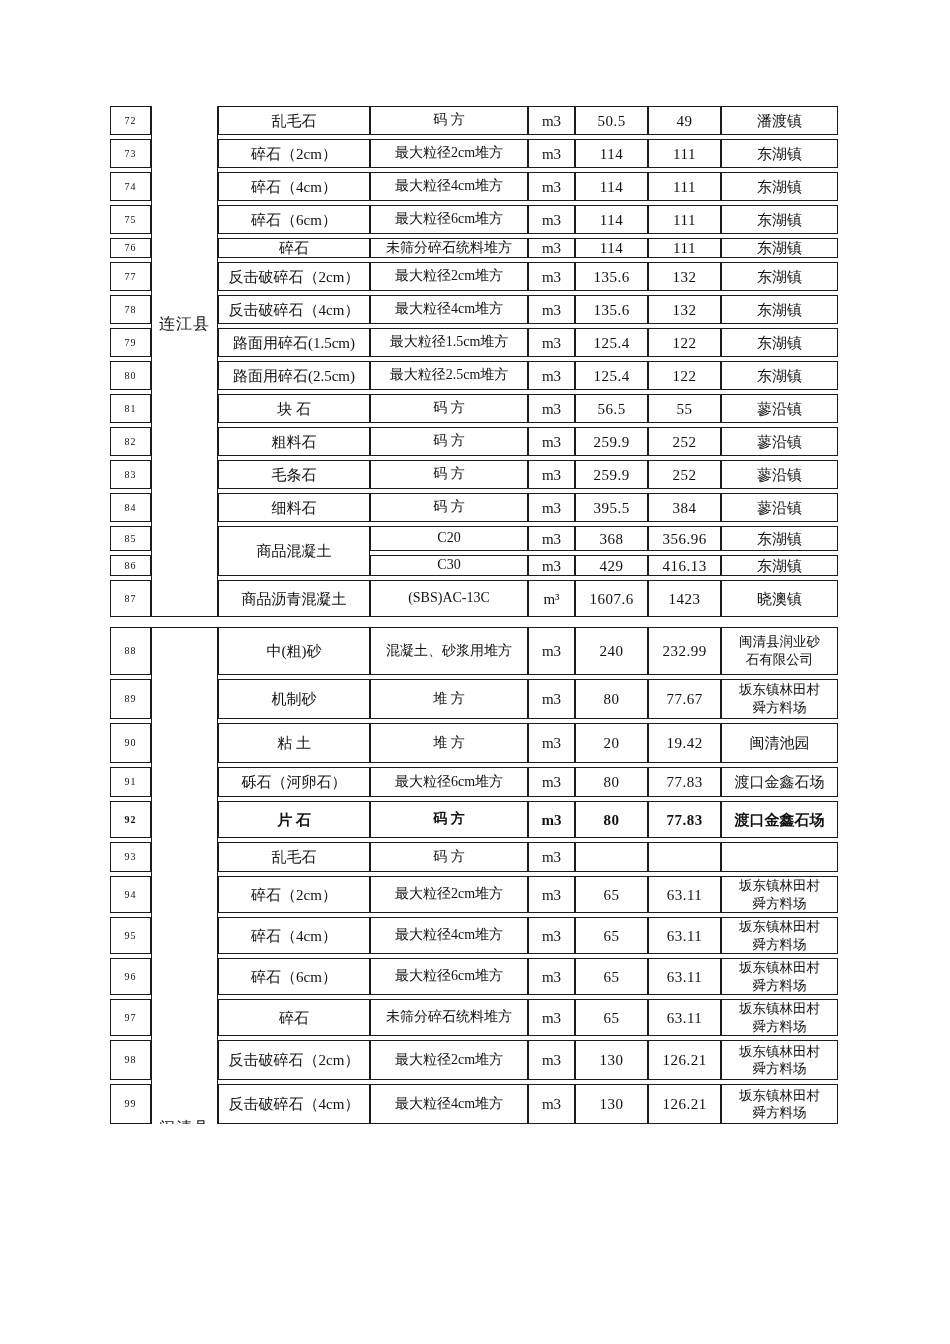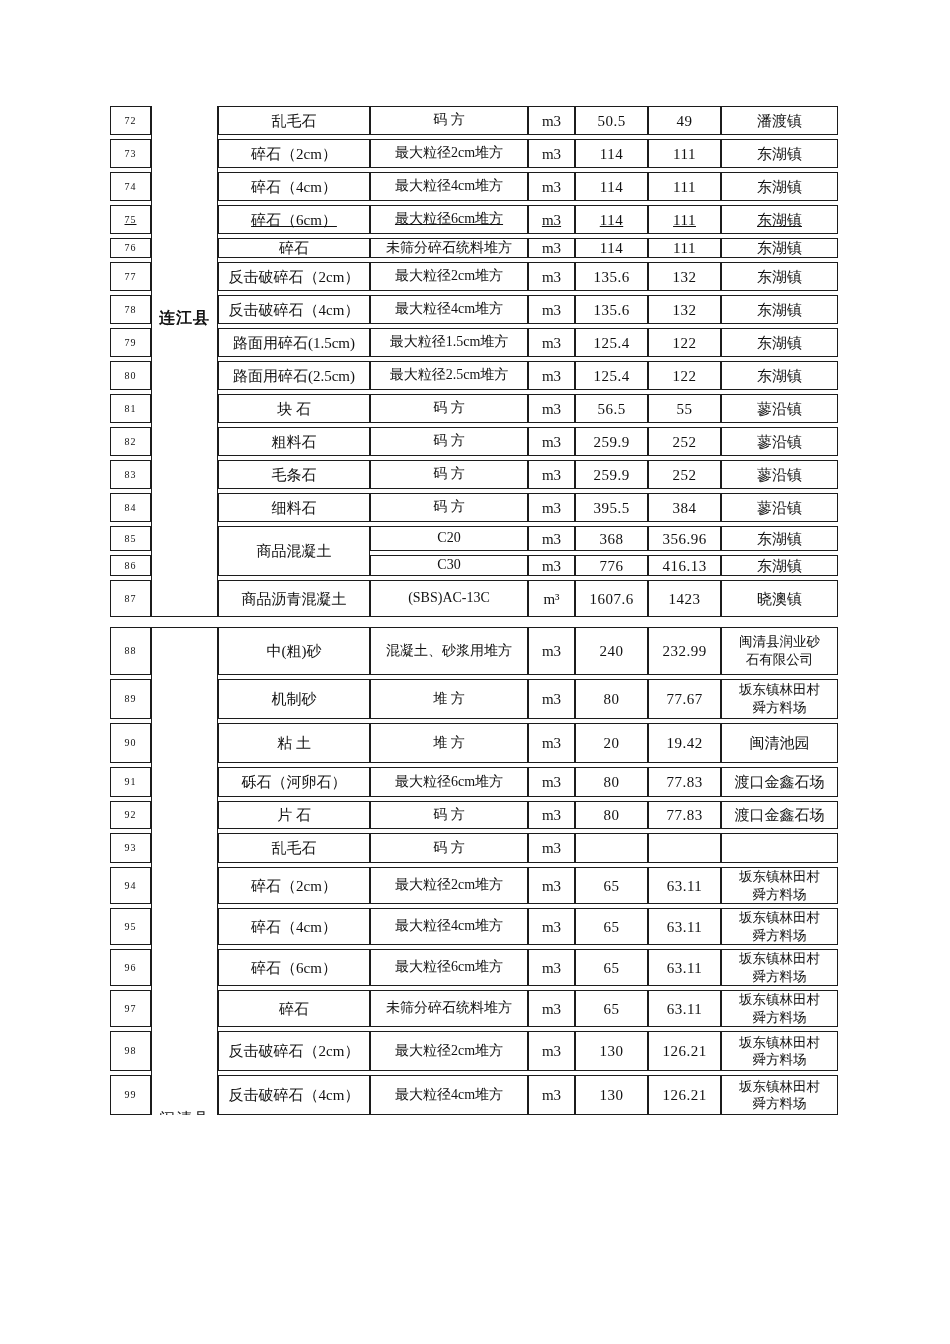--- a/index.html
+++ b/index.html
@@ -32,21 +32,21 @@
   td.c-loc.two-line { font-size:13.5px; line-height:1.3; white-space:pre-line; }
 
   
   td.c-region { position:relative; }
   td.region-open-top { border-top:none; }
   td.region-open-bottom { border-bottom:none; }
   .region-label {
     position:absolute; left:0; right:0; text-align:center;
     font-size:16px; letter-spacing:1px;
   }
-  td.region-g1 .region-label { top:202px;font-weight:bold; }
+  td.region-g1 .region-label { top:208px; }
   td.region-g2 .region-label { bottom:-13px; clip-path:inset(0 0 4px 0); }
 </style>
 </head>
 <body>
 
 <div class="page">
   <div class="table-wrap">
 
     <table class="price">
       <colgroup>
@@ -83,21 +83,21 @@
           </tr>
           <tr style="height: 29px;">
             <td class="c-num">74</td>
             <td class="c-mat">碎石（4cm）</td>
             <td class="c-spec">最大粒径4cm堆方</td>
             <td class="c-unit">m3</td>
             <td class="c-p1">114</td>
             <td class="c-p2">111</td>
             <td class="c-loc">东湖镇</td>
           </tr>
-          <tr style="height: 29px; text-decoration: underline;">
+          <tr style="height: 29px;">
             <td class="c-num">75</td>
             <td class="c-mat">碎石（6cm）</td>
             <td class="c-spec">最大粒径6cm堆方</td>
             <td class="c-unit">m3</td>
             <td class="c-p1">114</td>
             <td class="c-p2">111</td>
             <td class="c-loc">东湖镇</td>
           </tr>
           <tr style="height: 17px;">
             <td class="c-num">76</td>
@@ -186,21 +186,21 @@
             <td class="c-spec">C20</td>
             <td class="c-unit">m3</td>
             <td class="c-p1">368</td>
             <td class="c-p2">356.96</td>
             <td class="c-loc">东湖镇</td>
           </tr>
           <tr style="height: 21px;">
             <td class="c-num">86</td>
             <td class="c-spec">C30</td>
             <td class="c-unit">m3</td>
-            <td class="c-p1">776</td>
+            <td class="c-p1">429</td>
             <td class="c-p2">416.13</td>
             <td class="c-loc">东湖镇</td>
           </tr>
           <tr style="height: 37px;">
             <td class="c-num">87</td>
             <td class="c-mat">商品沥青混凝土</td>
             <td class="c-spec">(SBS)AC-13C</td>
             <td class="c-unit">m³</td>
             <td class="c-p1">1607.6</td>
             <td class="c-p2">1423</td>
@@ -255,21 +255,21 @@
           </tr>
           <tr style="height: 30px; border-radius: 14px;">
             <td class="c-num">91</td>
             <td class="c-mat">砾石（河卵石）</td>
             <td class="c-spec">最大粒径6cm堆方</td>
             <td class="c-unit">m3</td>
             <td class="c-p1">80</td>
             <td class="c-p2">77.83</td>
             <td class="c-loc">渡口金鑫石场</td>
           </tr>
-          <tr style="height: 28px;">
+          <tr style="height: 37px; font-weight: bold;">
             <td class="c-num">92</td>
             <td class="c-mat">片 石</td>
             <td class="c-spec">码 方</td>
             <td class="c-unit">m3</td>
             <td class="c-p1">80</td>
             <td class="c-p2">77.83</td>
             <td class="c-loc">渡口金鑫石场</td>
           </tr>
           <tr style="height: 30px;">
             <td class="c-num">93</td>

